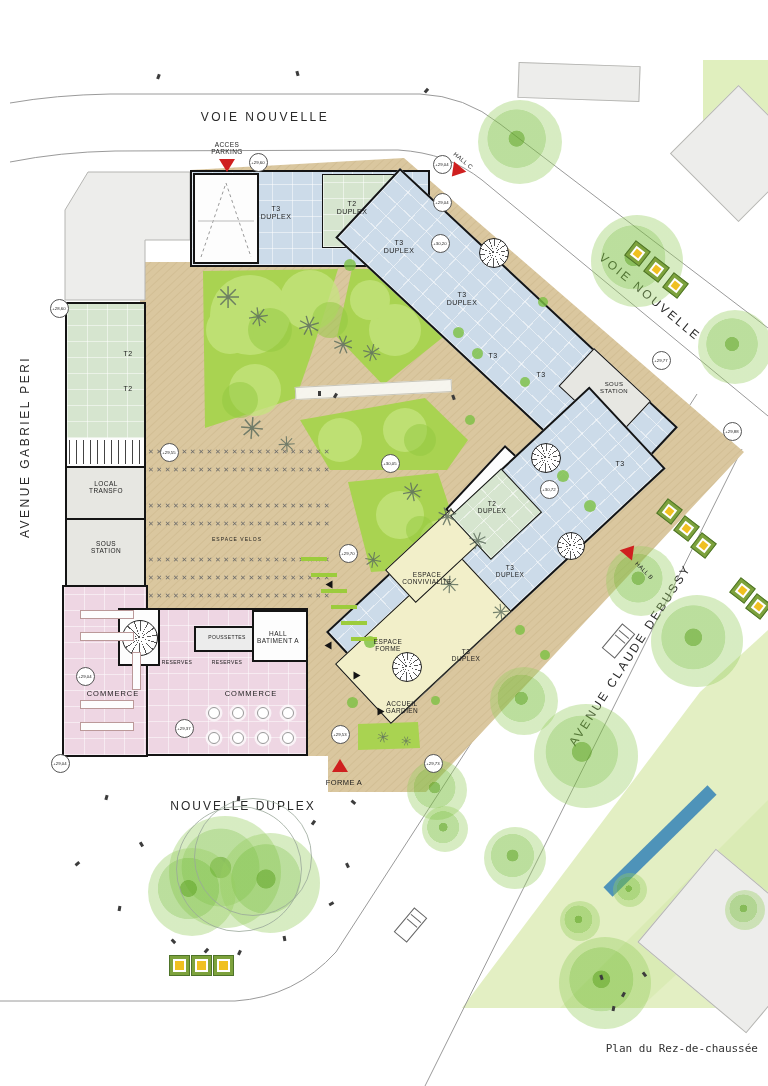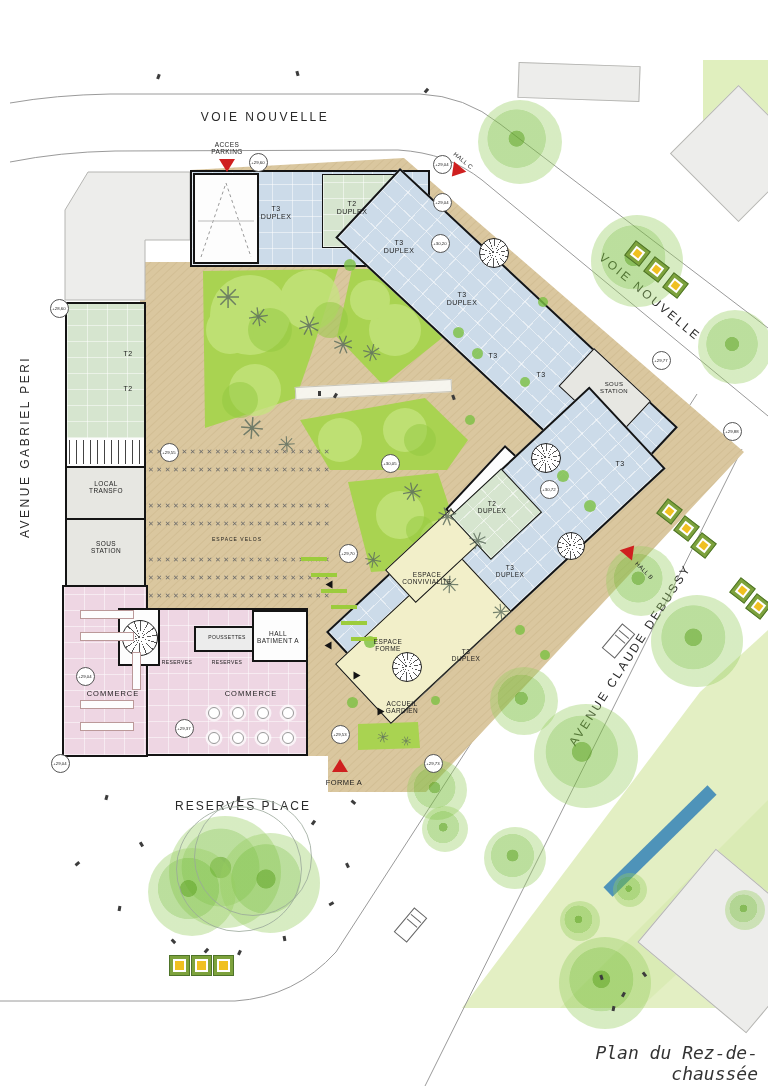--- a/index.html
+++ b/index.html
@@ -16,21 +16,21 @@
   .pink{background-color:#eed6e3;}
   .yellow{background-color:#f2efc9;}
   .greyroom{background-color:#e7e7e2;}
   .white{background-color:#fdfdfd;}
   .noborder{border:none;}
   .thin{border-width:1.5px;}
   .plan-label{position:absolute;text-align:center;color:#1c1c1c;line-height:1.15;
               white-space:nowrap;letter-spacing:.4px;}
   .street-label{position:absolute;font-size:12px;letter-spacing:2.5px;color:#2a2a2a;
                 text-align:center;white-space:nowrap;}
-  .caption{position:absolute;font-family:"DejaVu Sans Mono",monospace;font-size:18px;color:#333;font-style:italic;}
+  .caption{position:absolute;font-family:"DejaVu Sans Mono",monospace;font-size:11px;color:#333;}
   .elev{position:absolute;width:17px;height:17px;border-radius:50%;background:#fff;
         border:1px solid #555;font-size:4.3px;display:flex;align-items:center;
         justify-content:center;color:#222;}
   .tri{position:absolute;width:0;height:0;border-left:8px solid transparent;
        border-right:8px solid transparent;border-top:13px solid #cf1f1f;}
   .mini-arrow{position:absolute;width:0;height:0;border-left:4px solid transparent;
        border-right:4px solid transparent;border-top:7px solid #141414;}
   .tree{position:absolute;border-radius:50%;
      background:radial-gradient(circle at 46% 46%,rgba(100,170,40,.75) 0 12%,
        rgba(120,190,60,.5) 13% 45%,rgba(150,205,95,.38) 46% 72%,rgba(172,215,125,.3) 73% 100%);}
@@ -156,21 +156,21 @@
   <div class="bld pink apt" style="left:62px;top:585px;width:86px;height:172px;"></div>
   <div class="bld pink apt" style="left:146px;top:608px;width:162px;height:148px;"></div>
   <div class="bld" style="left:194px;top:626px;width:60px;height:26px;background:#ececec;"></div>
   <div class="bld white" style="left:252px;top:610px;width:56px;height:52px;"></div>
   <div class="bld white" style="left:118px;top:608px;width:42px;height:58px;"></div>
 
   <div class="street-label" style="left:160px;top:110px;width:210px;">VOIE NOUVELLE</div>
   <div class="street-label" style="left:555px;top:290px;width:190px;transform:rotate(40deg);">VOIE NOUVELLE</div>
   <div class="street-label" style="left:-60px;top:446px;width:170px;transform:rotate(-90deg);">AVENUE GABRIEL PERI</div>
   <div class="street-label" style="left:520px;top:648px;width:220px;transform:rotate(-57deg);">AVENUE CLAUDE DEBUSSY</div>
-  <div class="street-label" style="left:155px;top:799px;width:176px;letter-spacing:2px;">RESERVES PLACE</div>
+  <div class="street-label" style="left:155px;top:799px;width:176px;letter-spacing:2px;">NOUVELLE DUPLEX</div>
   <div class="caption" style="left:530px;top:1042px;width:228px;text-align:right;">Plan du Rez-de-chaussée</div>
 
   <div id="decol"></div>
   <div id="labels">
       <div class="tree" style="left: 478px; top: 100px; width: 84px; height: 84px;"></div>
       <div class="tree" style="left: 591px; top: 215px; width: 92px; height: 92px;"></div>
       <div class="tree" style="left: 698px; top: 310px; width: 74px; height: 74px;"></div>
       <div class="tree" style="left: 606px; top: 546px; width: 70px; height: 70px;"></div>
       <div class="tree" style="left: 651px; top: 595px; width: 92px; height: 92px;"></div>
       <div class="tree" style="left: 534px; top: 704px; width: 104px; height: 104px;"></div>

